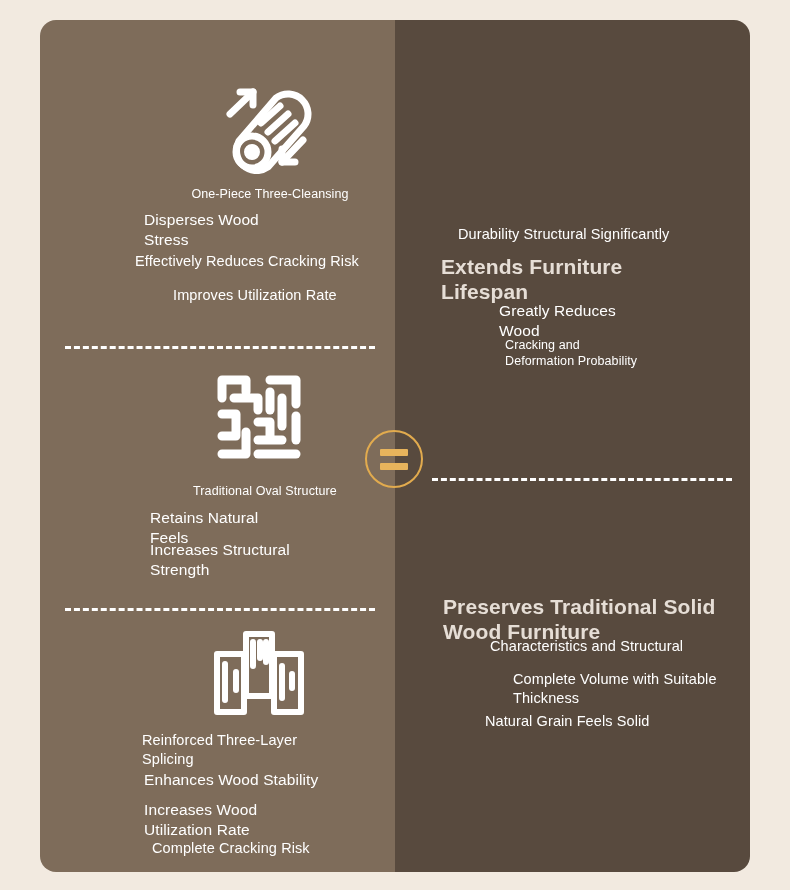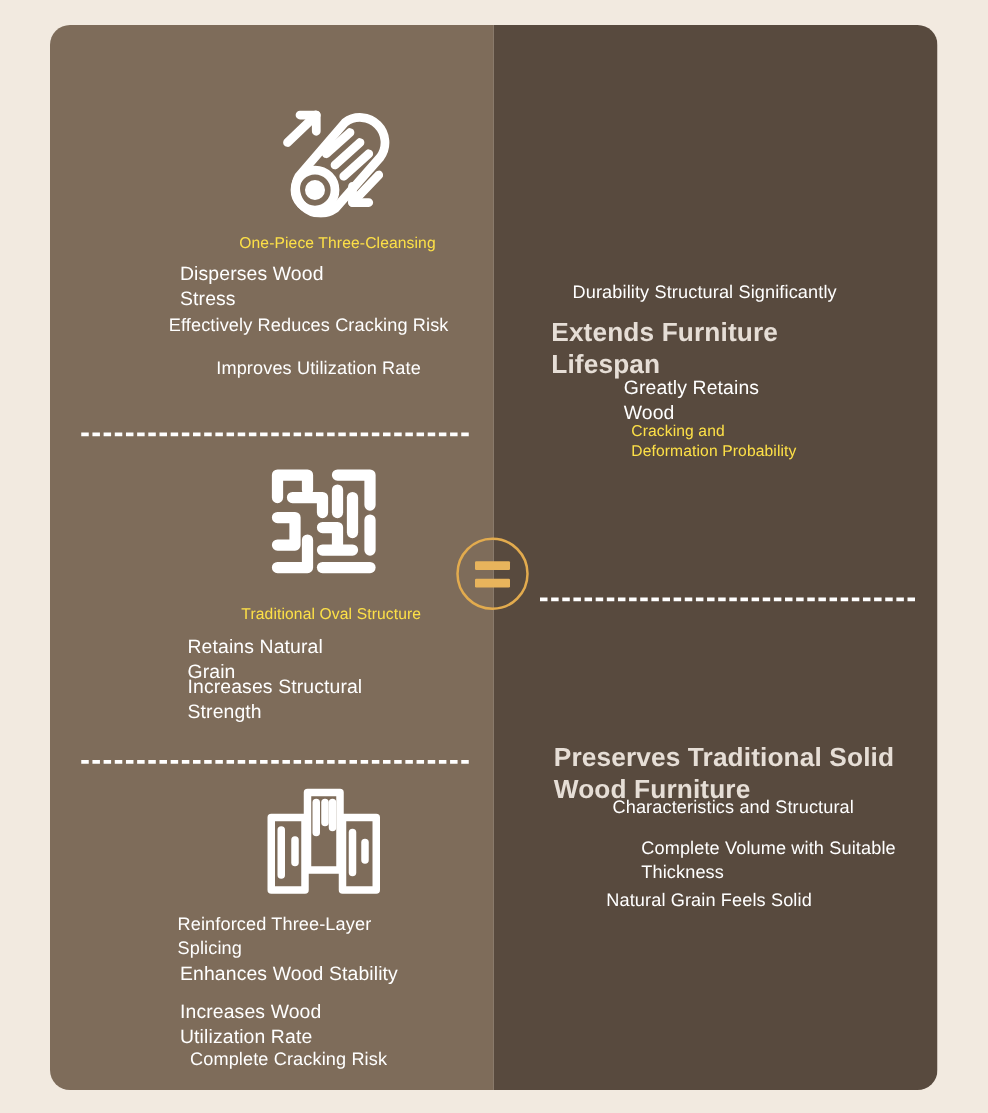--- a/index.html
+++ b/index.html
@@ -46,21 +46,21 @@
   }
 
   
   .txt {
     position: absolute;
     color: #ffffff;
     line-height: 1.28;
     white-space: pre-line;
     letter-spacing: .1px;
   }
-  .t-sm  { font-size: 12.5px; font-weight: 400; color: #fde047; }
+  .t-sm  { font-size: 12.5px; font-weight: 400; color: #ffffff; }
   .t-md  { font-size: 14.5px; font-weight: 400; color: #ffffff; }
   .t-lg  { font-size: 15.5px; font-weight: 400; color: #ffffff; }
   .t-xl  { font-size: 21px;   font-weight: 700; color: #e6ded6; }
 
   
   .icon {
     position: absolute;
     display: block;
   }
 
@@ -142,21 +142,21 @@
           <path d="M84 46 L84 70"></path>
           <path d="M46 52 L58 52 L58 66"></path>
           <path d="M10 84 L34 84 L34 62"></path>
           <path d="M46 84 L84 84"></path>
           <path d="M46 70 L70 70"></path>
         </g>
       </svg>
 
       <div class="txt t-sm" style="left:110px; top:463px; width:230px; text-align:center;">Traditional Oval Structure</div>
       <div class="txt t-lg" style="left:110px; top:488px; width:240px;">Retains Natural
-Grain</div>
+Feels</div>
       <div class="txt t-lg" style="left:110px; top:520px; width:240px;">Increases Structural
 Strength</div>
 
       <div class="dash" style="left:25px; top:588px; width:310px;"></div>
 
       <svg class="icon" style="left:172px; top:608px;" width="94" height="90" viewBox="0 0 94 90">
         <g fill="none" stroke="#ffffff" stroke-width="6" stroke-linecap="round" stroke-linejoin="round">
 
           <rect x="5" y="26" width="27" height="58"></rect>
           <path d="M13 36 L13 72"></path>
@@ -179,21 +179,21 @@
 Utilization Rate</div>
       <div class="txt t-lg" style="left:104px; top:750px; width:250px;">Enhances Wood Stability</div>
       <div class="txt t-md" style="left:112px; top:819px; width:240px;">Complete Cracking Risk</div>
     </div>
 
     <div class="panel-right">
 
       <div class="txt t-md" style="left:63px; top:205px; width:280px;">Durability Structural Significantly</div>
       <div class="txt t-xl" style="left:46px; top:235px; width:300px; line-height:1.18;">Extends Furniture
 Lifespan</div>
-      <div class="txt t-lg" style="left:104px; top:281px; width:260px;">Greatly Retains
+      <div class="txt t-lg" style="left:104px; top:281px; width:260px;">Greatly Reduces
 Wood</div>
       <div class="txt t-sm" style="left:110px; top:317px; width:260px;">Cracking and
 Deformation Probability</div>
 
       <div class="dash" style="left:37px; top:458px; width:300px;"></div>
 
       <div class="txt t-xl" style="left:48px; top:575px; width:300px; line-height:1.18;">Preserves Traditional Solid
 Wood Furniture</div>
       <div class="txt t-md" style="left:95px; top:617px; width:270px;">Characteristics and Structural</div>
       <div class="txt t-md" style="left:90px; top:650px; width:270px;margin-left:28px;">Complete Volume with Suitable

